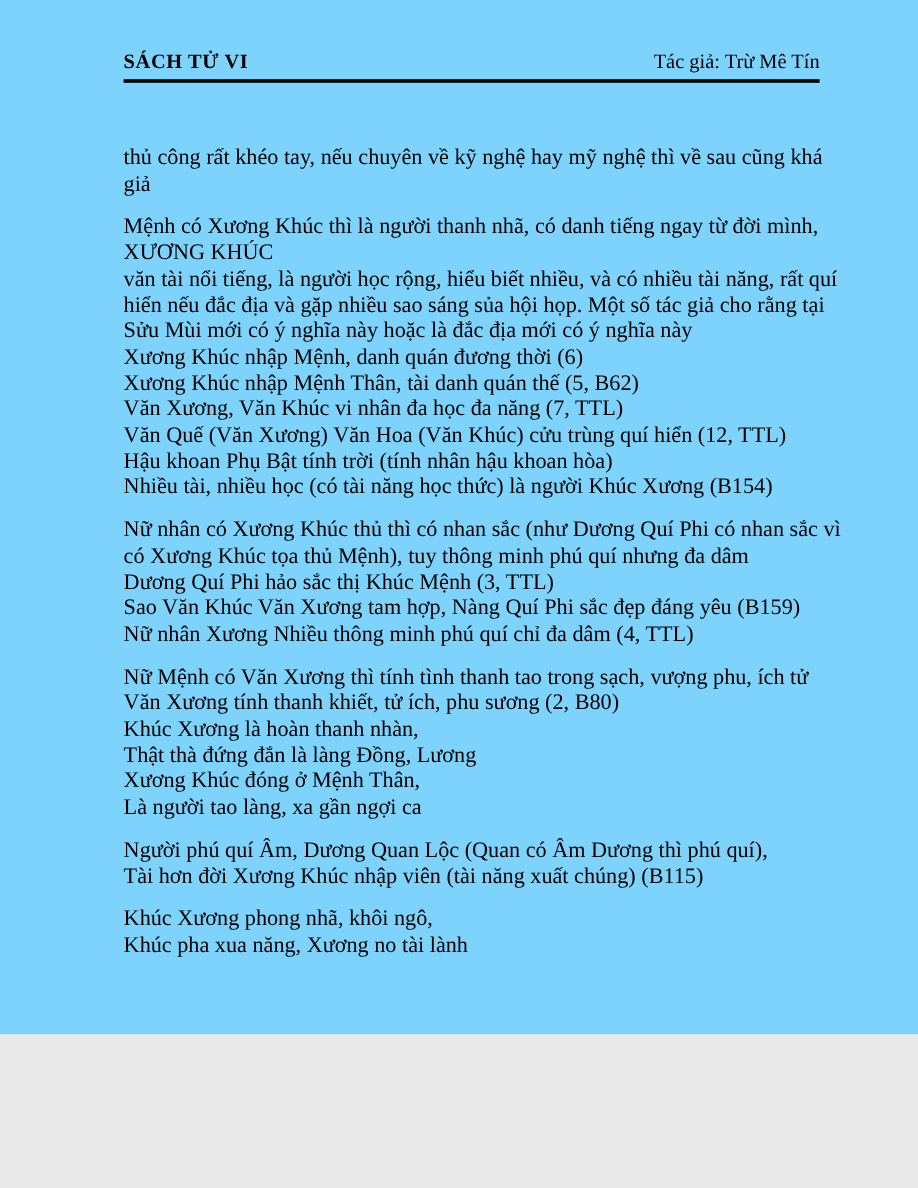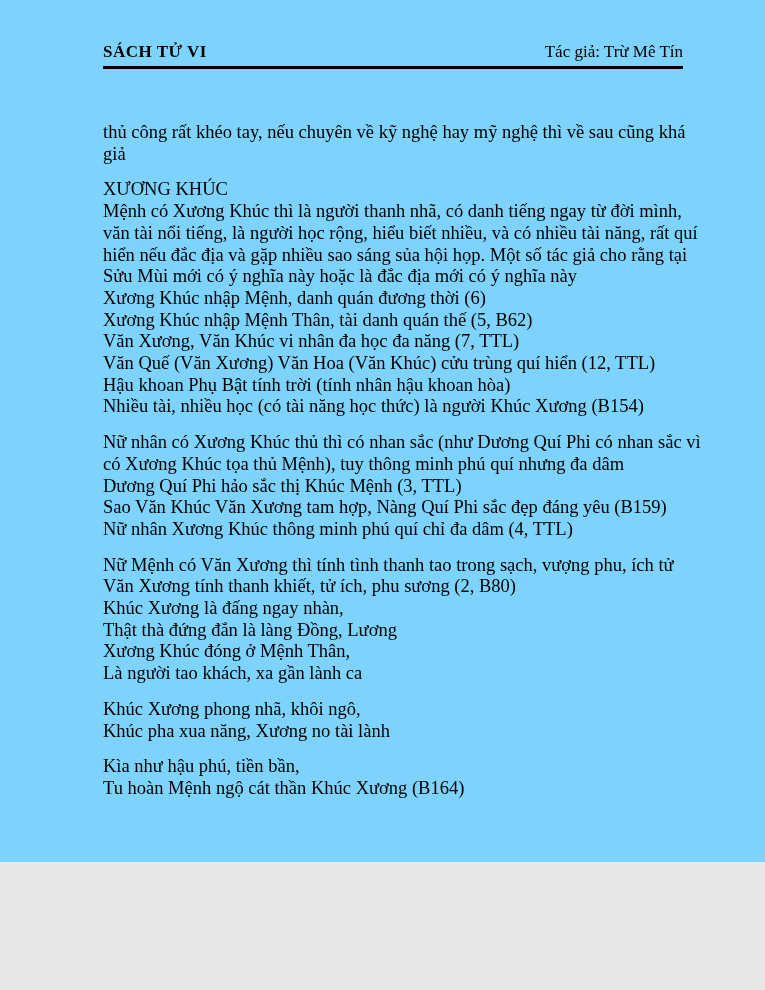--- a/index.html
+++ b/index.html
@@ -102,60 +102,60 @@
   <div class="header-rule"></div>
 
   <div class="body-area">
 
     <div class="block">
       <div class="line">thủ công rất khéo tay, nếu chuyên về kỹ nghệ hay mỹ nghệ thì về sau cũng khá</div>
       <div class="line">giả</div>
     </div>
 
     <div class="block">
+      <div class="line">Mệnh có Xương Khúc thì là người thanh nhã, có danh tiếng ngay từ đời mình,</div>
       <div class="line">XƯƠNG KHÚC</div>
-      <div class="line">Mệnh có Xương Khúc thì là người thanh nhã, có danh tiếng ngay từ đời mình,</div>
       <div class="line">văn tài nổi tiếng, là người học rộng, hiểu biết nhiều, và có nhiều tài năng, rất quí</div>
       <div class="line">hiển nếu đắc địa và gặp nhiều sao sáng sủa hội họp. Một số tác giả cho rằng tại</div>
       <div class="line">Sửu Mùi mới có ý nghĩa này hoặc là đắc địa mới có ý nghĩa này</div>
       <div class="line">Xương Khúc nhập Mệnh, danh quán đương thời (6)</div>
       <div class="line">Xương Khúc nhập Mệnh Thân, tài danh quán thế (5, B62)</div>
       <div class="line">Văn Xương, Văn Khúc vi nhân đa học đa năng (7, TTL)</div>
       <div class="line">Văn Quế (Văn Xương) Văn Hoa (Văn Khúc) cửu trùng quí hiển (12, TTL)</div>
       <div class="line">Hậu khoan Phụ Bật tính trời (tính nhân hậu khoan hòa)</div>
       <div class="line">Nhiều tài, nhiều học (có tài năng học thức) là người Khúc Xương (B154)</div>
     </div>
 
     <div class="block">
       <div class="line">Nữ nhân có Xương Khúc thủ thì có nhan sắc (như Dương Quí Phi có nhan sắc vì</div>
       <div class="line">có Xương Khúc tọa thủ Mệnh), tuy thông minh phú quí nhưng đa dâm</div>
       <div class="line">Dương Quí Phi hảo sắc thị Khúc Mệnh (3, TTL)</div>
       <div class="line">Sao Văn Khúc Văn Xương tam hợp, Nàng Quí Phi sắc đẹp đáng yêu (B159)</div>
-      <div class="line">Nữ nhân Xương Khúc thông minh phú quí chỉ đa dâm (4, TTL)</div>
+      <div class="line">Nữ nhân Xương Nhiều thông minh phú quí chỉ đa dâm (4, TTL)</div>
     </div>
 
     <div class="block">
       <div class="line">Nữ Mệnh có Văn Xương thì tính tình thanh tao trong sạch, vượng phu, ích tử</div>
       <div class="line">Văn Xương tính thanh khiết, tử ích, phu sương (2, B80)</div>
-      <div class="line">Khúc Xương là đấng ngay nhàn,</div>
+      <div class="line">Khúc Xương là hoàn thanh nhàn,</div>
       <div class="line">Thật thà đứng đắn là làng Đồng, Lương</div>
       <div class="line">Xương Khúc đóng ở Mệnh Thân,</div>
-      <div class="line">Là người tao khách, xa gần lành ca</div>
+      <div class="line">Là người tao làng, xa gần ngợi ca</div>
     </div>
 
+    <div class="block">
+      <div class="line">Người phú quí Âm, Dương Quan Lộc (Quan có Âm Dương thì phú quí),</div>
+      <div class="line">Tài hơn đời Xương Khúc nhập viên (tài năng xuất chúng) (B115)</div>
+    </div>
 
     <div class="block">
       <div class="line">Khúc Xương phong nhã, khôi ngô,</div>
       <div class="line">Khúc pha xua năng, Xương no tài lành</div>
     </div>
 
-    <div class="block">
-      <div class="line">Kìa như hậu phú, tiền bần,</div>
-      <div class="line">Tu hoàn Mệnh ngộ cát thần Khúc Xương (B164)</div>
-    </div>
 
   </div>
 
   <div class="footer-rule"></div>
   <div class="footer-row">
     <span class="f-left">Tủ sách Tử Vi Lý Số</span>
     <span class="f-center">- 424 -</span>
     <span class="f-right">
       <a class="f-link" href="#">www.xemtuong.net</a>
     </span>

